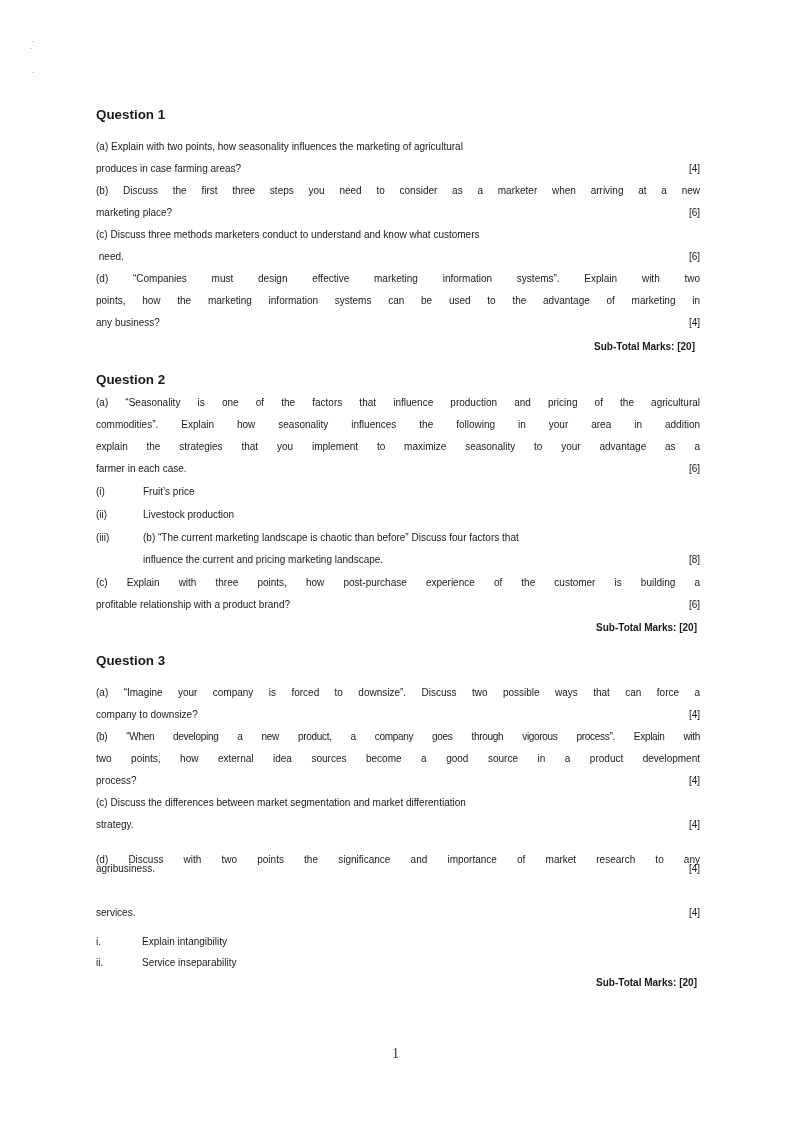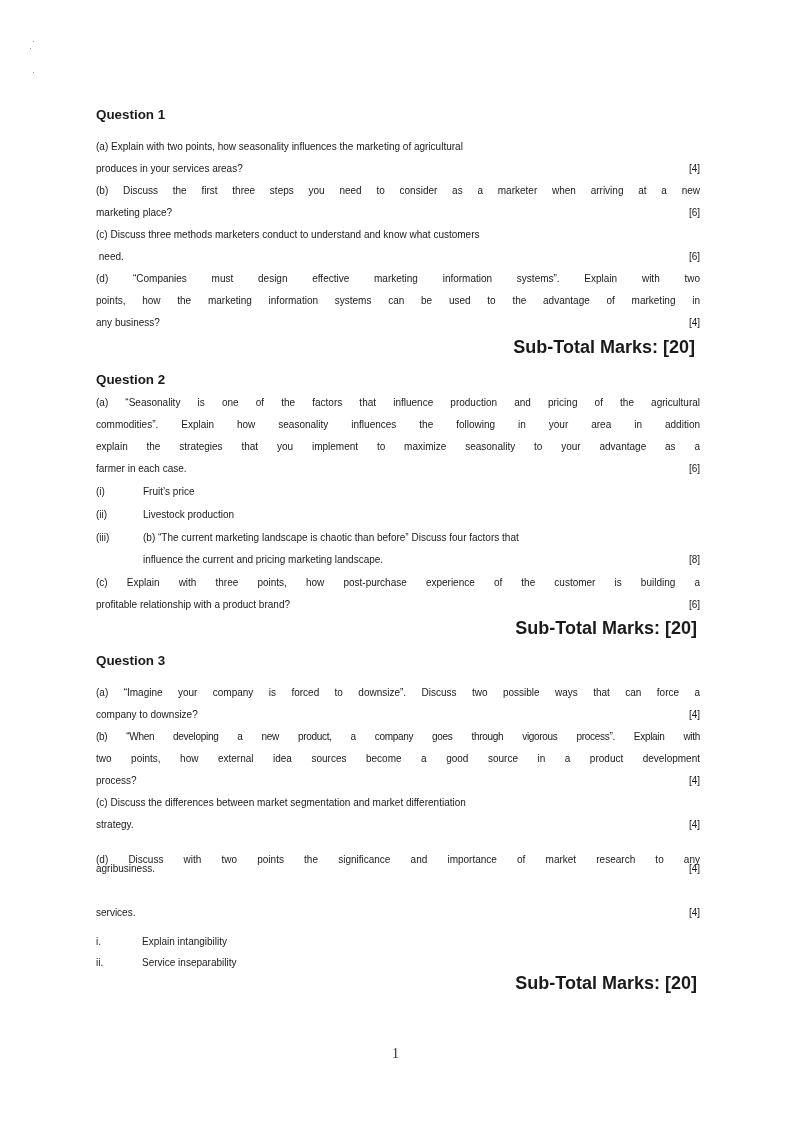--- a/index.html
+++ b/index.html
@@ -3,40 +3,40 @@
   <meta charset="utf-8">
   <style>
     html, body { margin: 0; padding: 0; background: #ffffff; }
     body { width: 794px; height: 1122px; position: relative; overflow: hidden;
       font-family: "Liberation Sans", "DejaVu Sans", sans-serif; color: #1a1a1a; }
     .page { position: absolute; left: 0; top: 0; width: 794px; height: 1122px; }
     .line { position: absolute; left: 96px; width: 604px; font-size: 10px; line-height: 22px; white-space: nowrap; }
     .line.justify { text-align: justify; text-align-last: justify; white-space: normal; height: 22px; overflow: hidden; }
     .heading { font-weight: bold; font-size: 13.4px; }
     .mark { position: absolute; right: 0; top: 0; }
-    .subtotal { position: absolute; font-weight: bold; font-size: 18px; line-height: 22px; white-space: nowrap; }
+    .subtotal { position: absolute; font-weight: bold; font-size: 10px; line-height: 22px; white-space: nowrap; }
     .num { display: inline-block; width: 47px; }
     .roman { display: inline-block; width: 46px; }
     .pagenum { position: absolute; left: 392px; top: 1046px; font-family: "Liberation Serif", "DejaVu Serif", serif; font-size: 14px; color: #333; }
     .speck { position: absolute; width: 1px; height: 1px; background: #999; }
   </style>
 </head>
 <body>
 
 <div class="page">
 
   <div class="speck" style="left:33px;top:41px;"></div>
   <div class="speck" style="left:30px;top:48px;"></div>
   <div class="speck" style="left:33px;top:72px;"></div>
 
   <div class="line heading" style="top:104px;">Question 1</div>
 
   <div class="line" style="top:136px;">(a) Explain with two points, how seasonality influences the marketing of agricultural</div>
   <div class="line" style="top:158px;">
-    <span>produces in your services areas?</span>
+    <span>produces in case farming areas?</span>
     <span class="mark">[4]</span>
   </div>
   <div class="line justify" style="top:180px;">(b) Discuss the first three steps you need to consider as a marketer when arriving at a new</div>
   <div class="line" style="top:202px;">
     <span>marketing place?</span>
     <span class="mark">[6]</span>
   </div>
   <div class="line" style="top:224px;">(c) Discuss three methods marketers conduct to understand and know what customers</div>
   <div class="line" style="top:246px;">
     <span style="white-space:pre"> need.</span>

